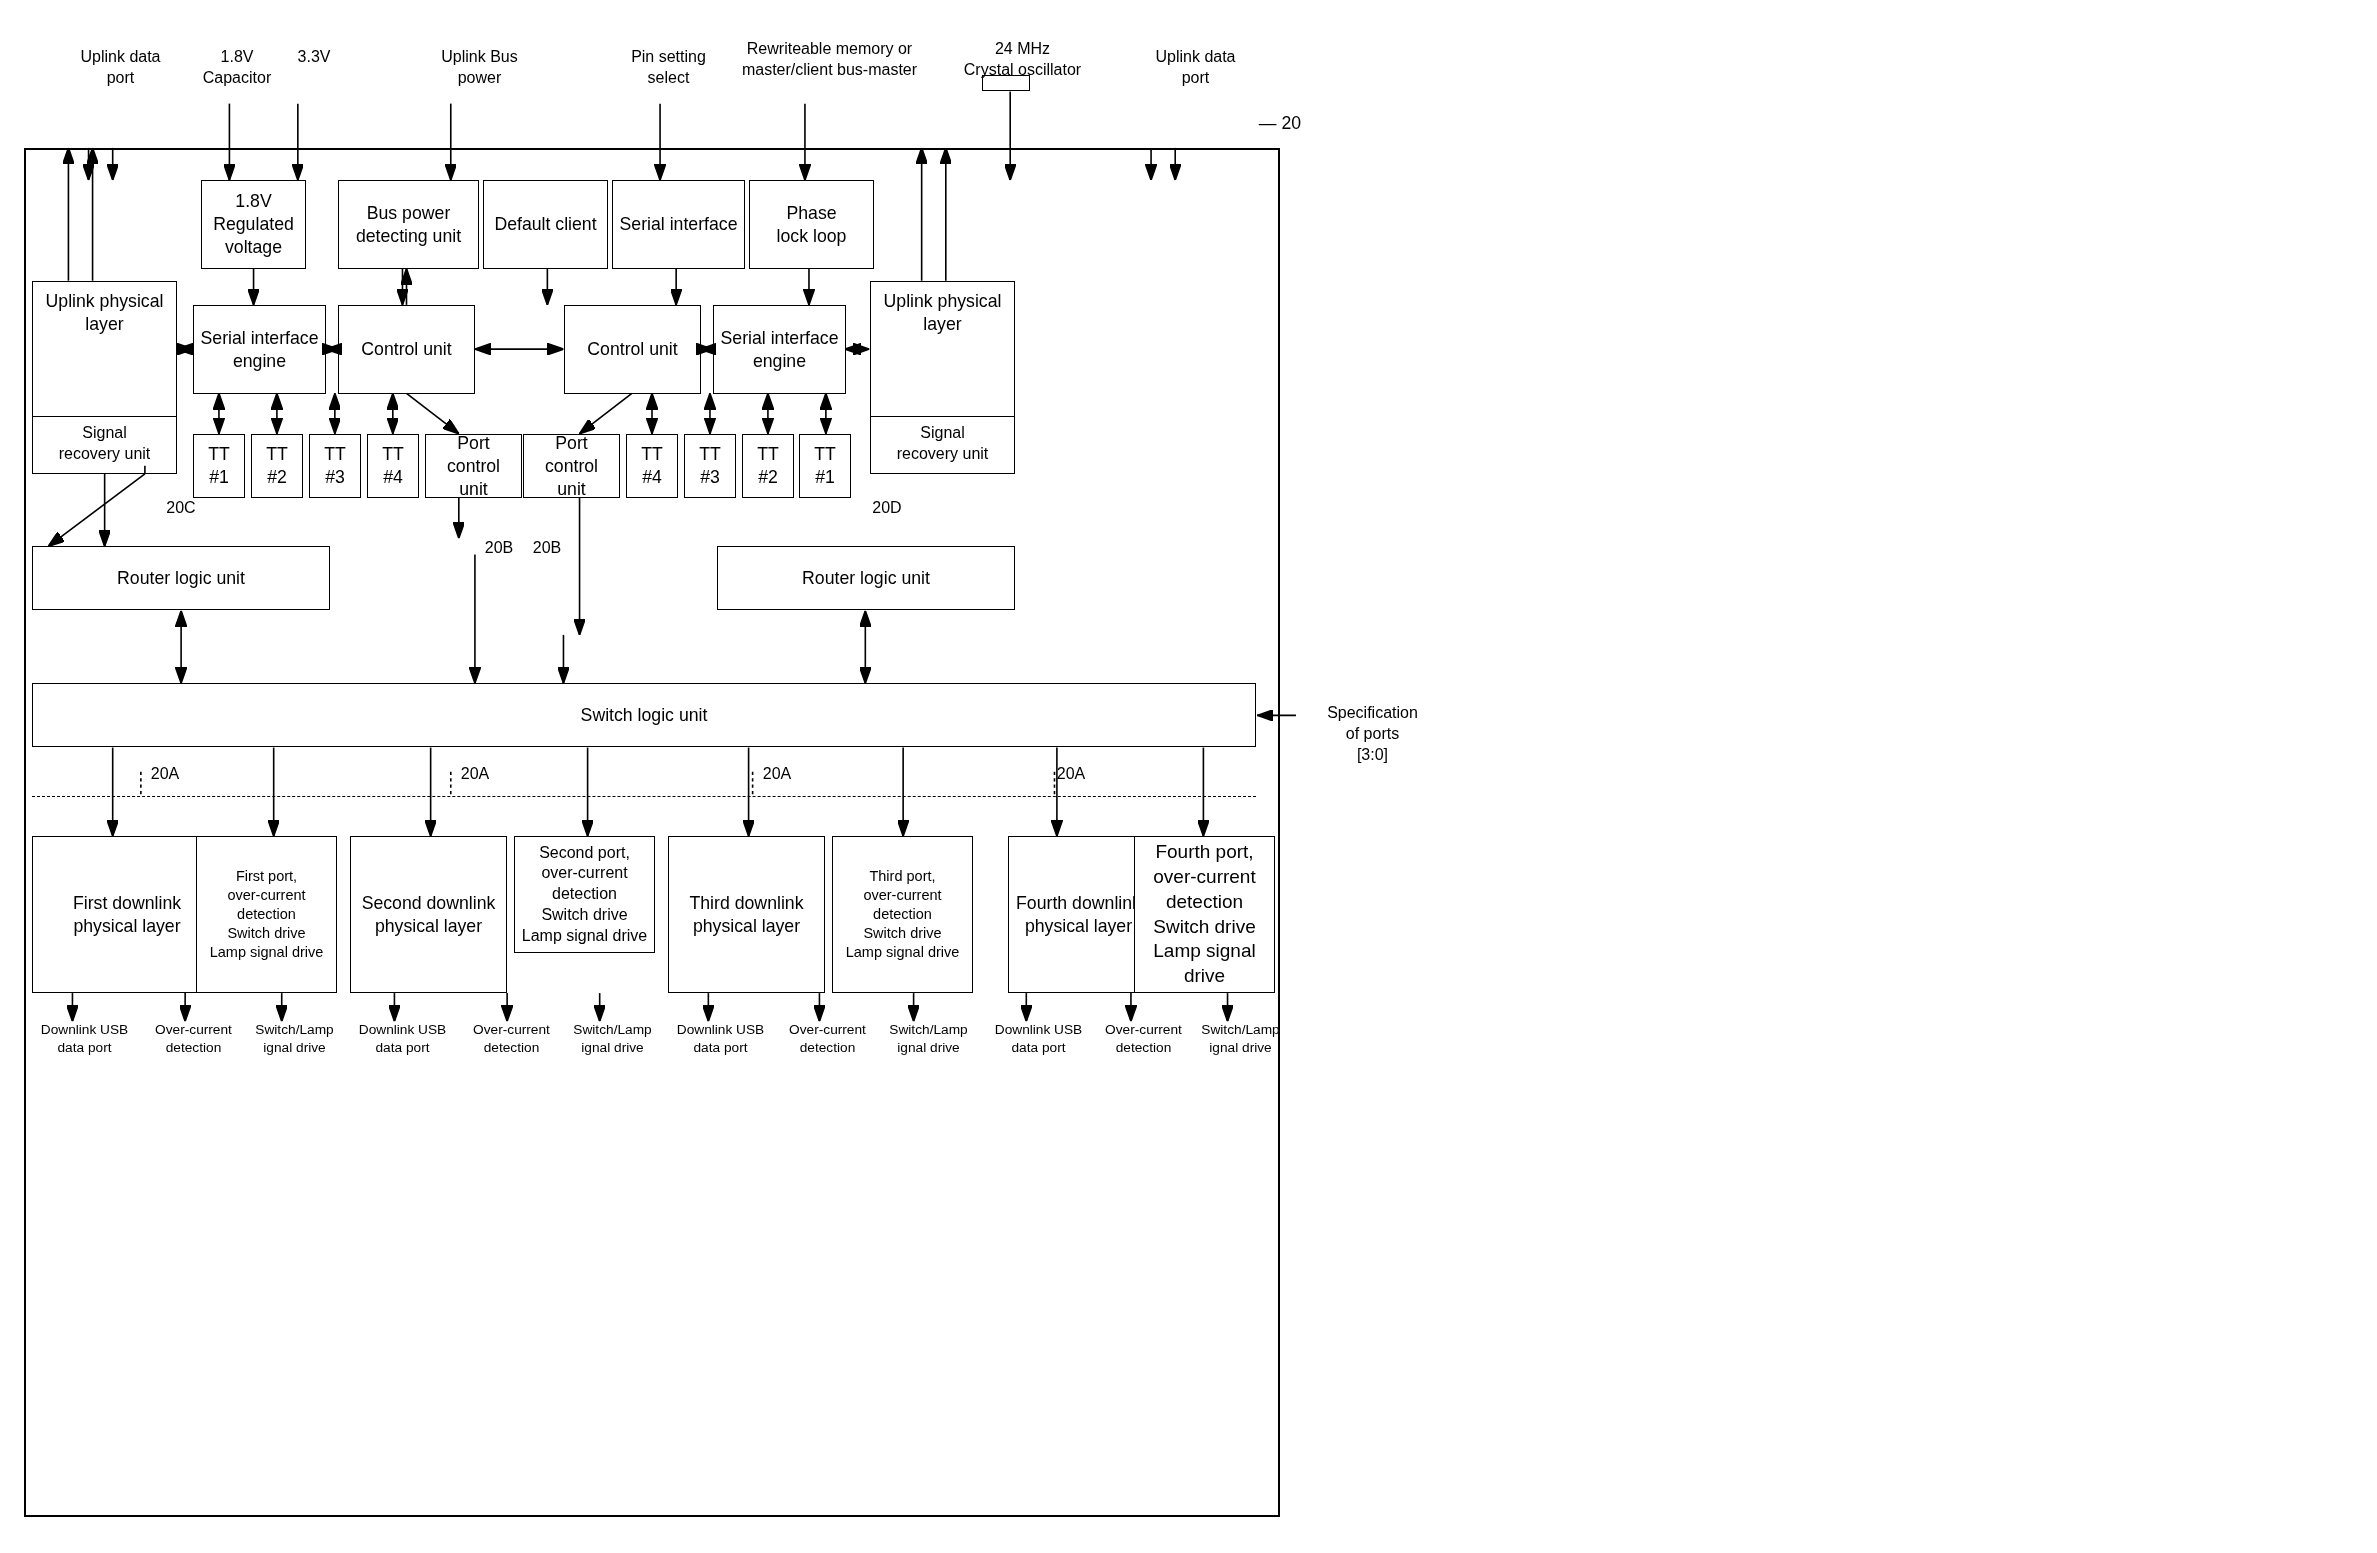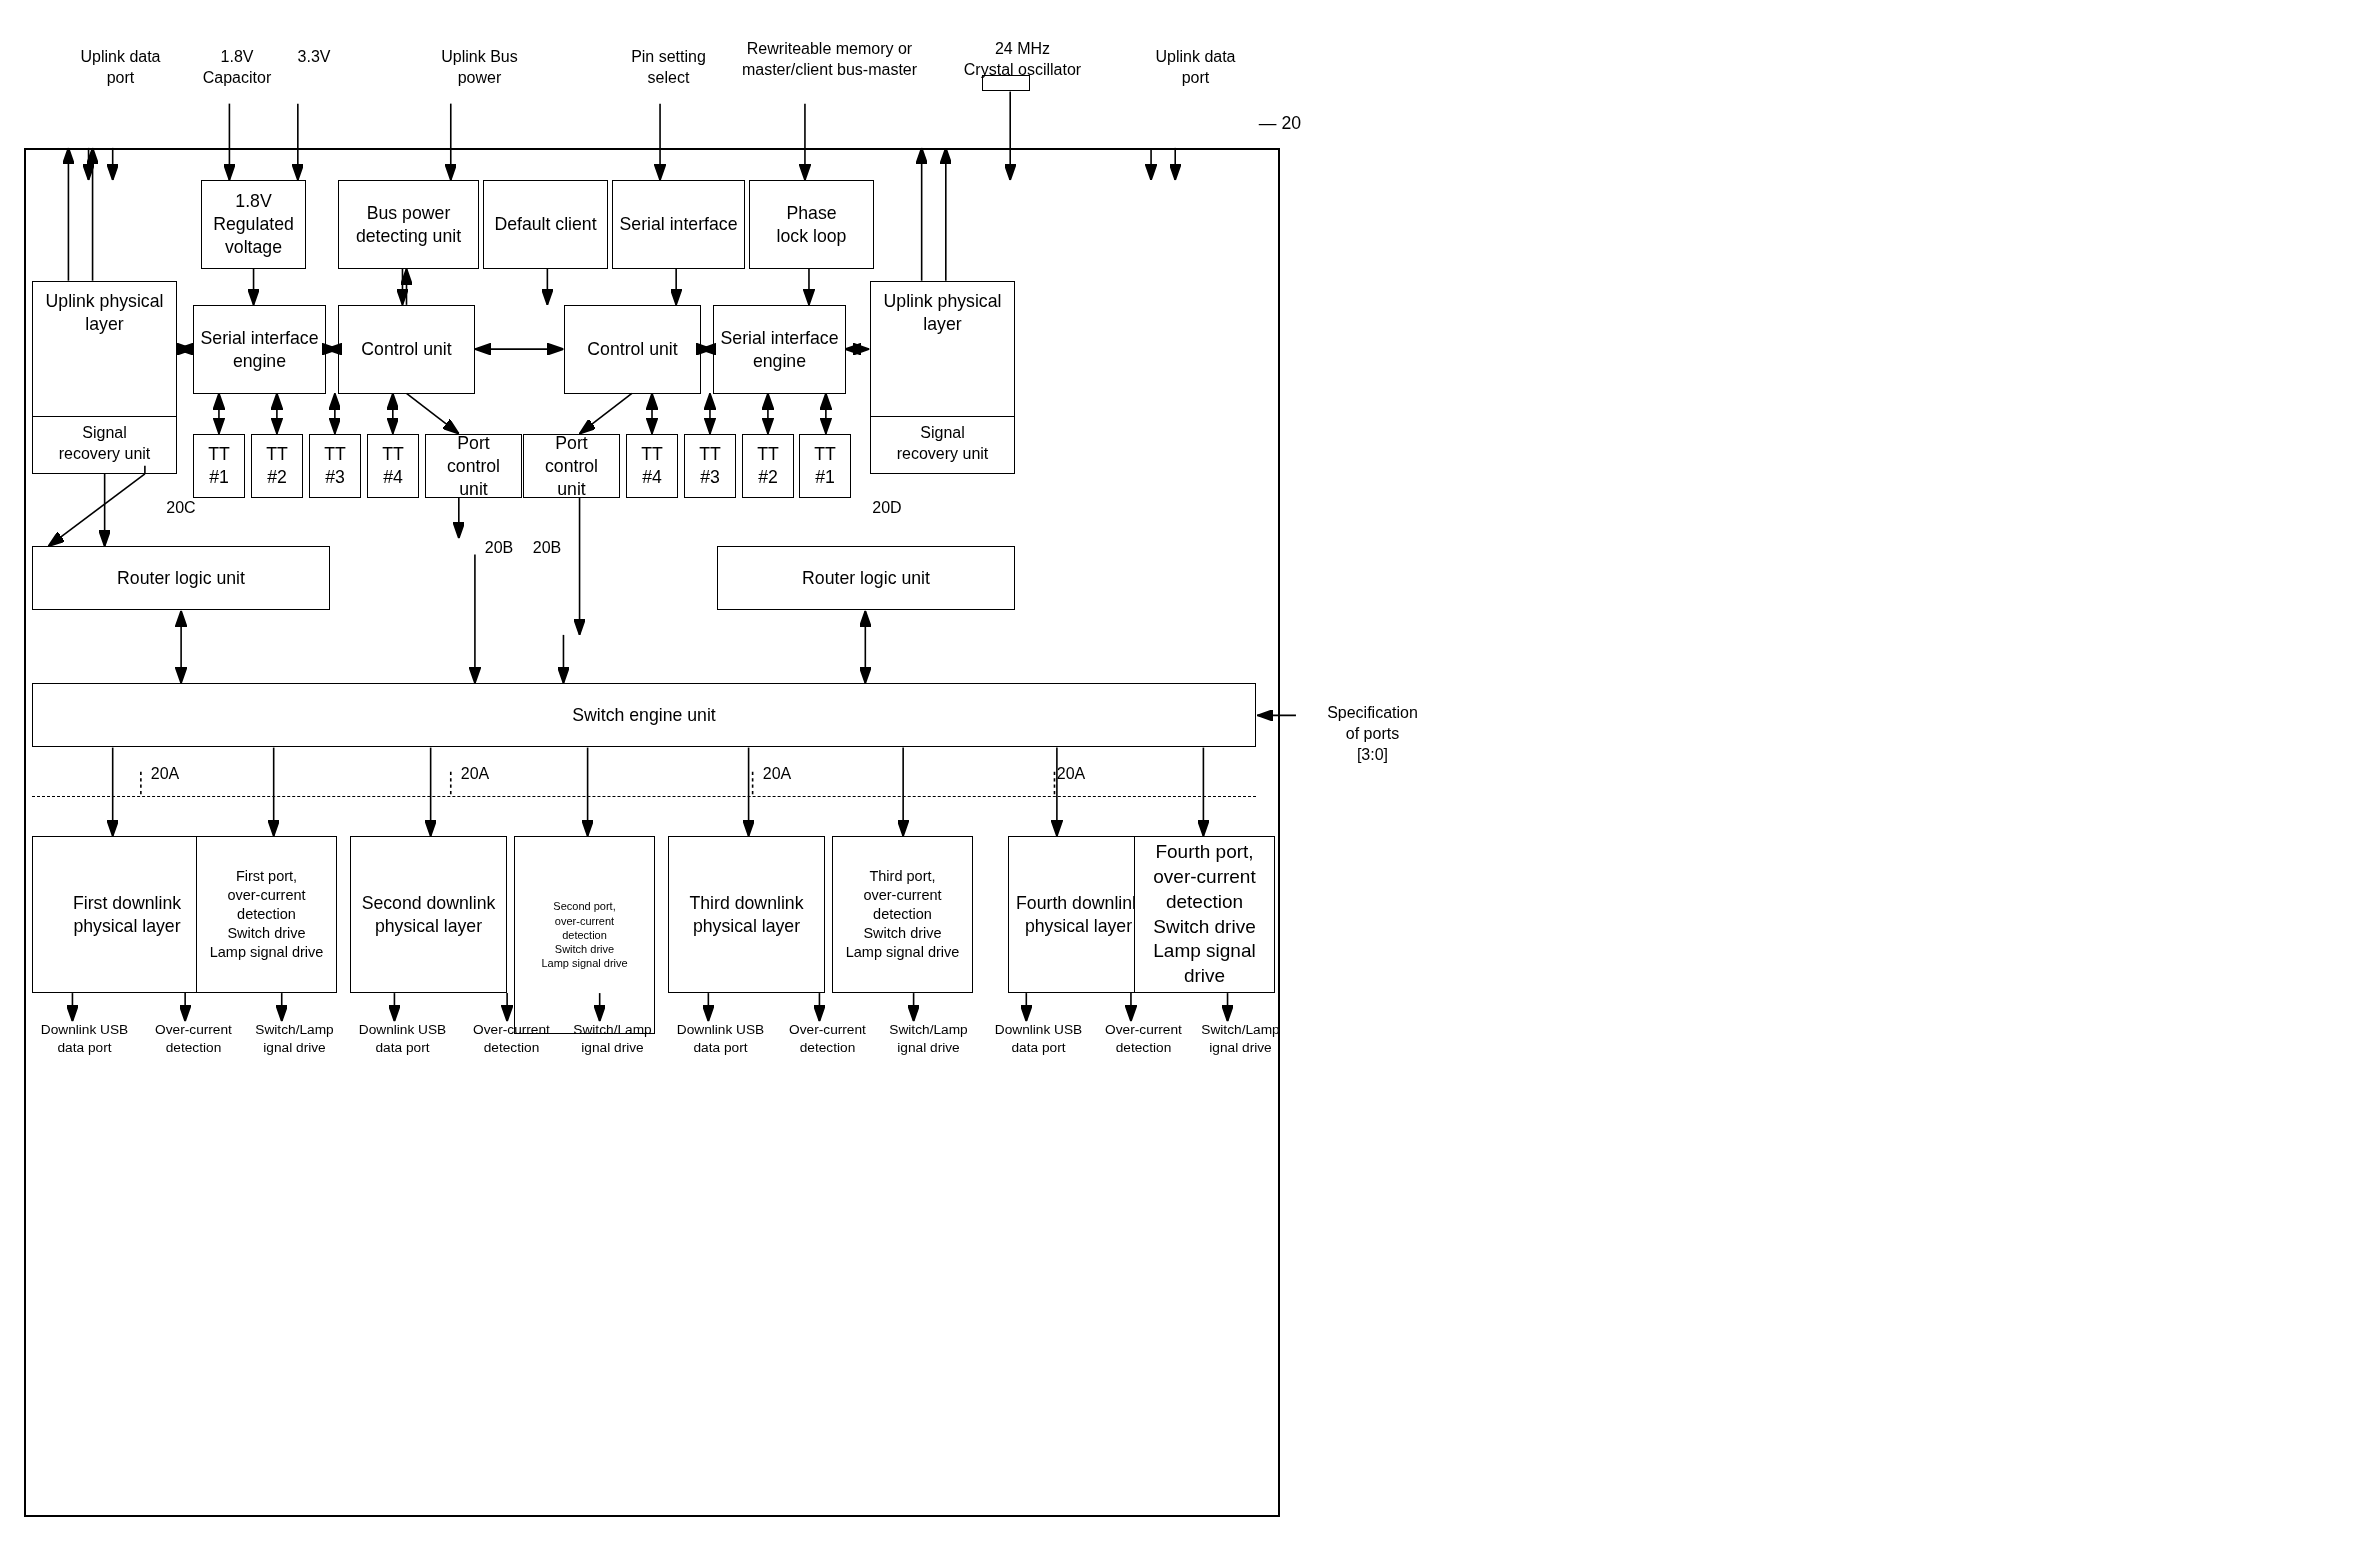--- a/index.html
+++ b/index.html
@@ -121,36 +121,36 @@
 <div class="label" style="left:863px;top:475px;width:48px;">20D</div>
 
 <div class="box" style="left:32px;top:523px;width:298px;height:64px;">Router logic unit</div>
 
 <div class="box" style="left:717px;top:523px;width:298px;height:64px;">Router logic unit</div>
 
 <div class="label" style="left:475px;top:515px;width:48px;">20B</div>
 
 <div class="label" style="left:523px;top:515px;width:48px;">20B</div>
 
-<div class="box" style="left:32px;top:660px;width:1224px;height:64px;">Switch engine unit</div>
+<div class="box" style="left:32px;top:660px;width:1224px;height:64px;">Switch logic unit</div>
 
 <div class="label" style="left:141px;top:741px;width:48px;">20A</div>
 <div class="label" style="left:451px;top:741px;width:48px;">20A</div>
 <div class="label" style="left:753px;top:741px;width:48px;">20A</div>
 <div class="label" style="left:1047px;top:741px;width:48px;">20A</div>
 
 <div style="position:absolute;left:32px;top:773px;width:1224px;border-top:1.6px dashed #000;"></div>
 
 <div class="box" style="left:32px;top:813px;width:190px;height:157px;">First downlink<br>physical layer</div>
 
 <div class="box" style="left:196px;top:813px;width:141px;height:157px;font-size:14.5px;">First port,<br>over-current<br>detection<br>Switch drive<br>Lamp signal drive</div>
 
 <div class="box" style="left:350px;top:813px;width:157px;height:157px;">Second downlink<br>physical layer</div>
 
-<div class="box" style="left:514px;top:813px;width:141px;height:198px;font-size:11px;">Second port,<br>over-current<br>detection<br>Switch drive<br>Lamp signal drive</div>
+<div class="box" style="left:514px;top:813px;width:141px;height:117px;font-size:16px;">Second port,<br>over-current<br>detection<br>Switch drive<br>Lamp signal drive</div>
 
 <div class="box" style="left:668px;top:813px;width:157px;height:157px;">Third downlink<br>physical layer</div>
 
 <div class="box" style="left:832px;top:813px;width:141px;height:157px;font-size:14.5px;">Third port,<br>over-current<br>detection<br>Switch drive<br>Lamp signal drive</div>
 
 <div class="box" style="left:1008px;top:813px;width:141px;height:157px;">Fourth downlink<br>physical layer</div>
 
 <div class="box" style="left:1134px;top:813px;width:141px;height:157px;font-size:19px;">Fourth port,<br>over-current<br>detection<br>Switch drive<br>Lamp signal drive</div>
 
 <div class="label" style="left:32px;top:998px;width:105px;font-size:13.7px;">Downlink USB<br>data port</div>

